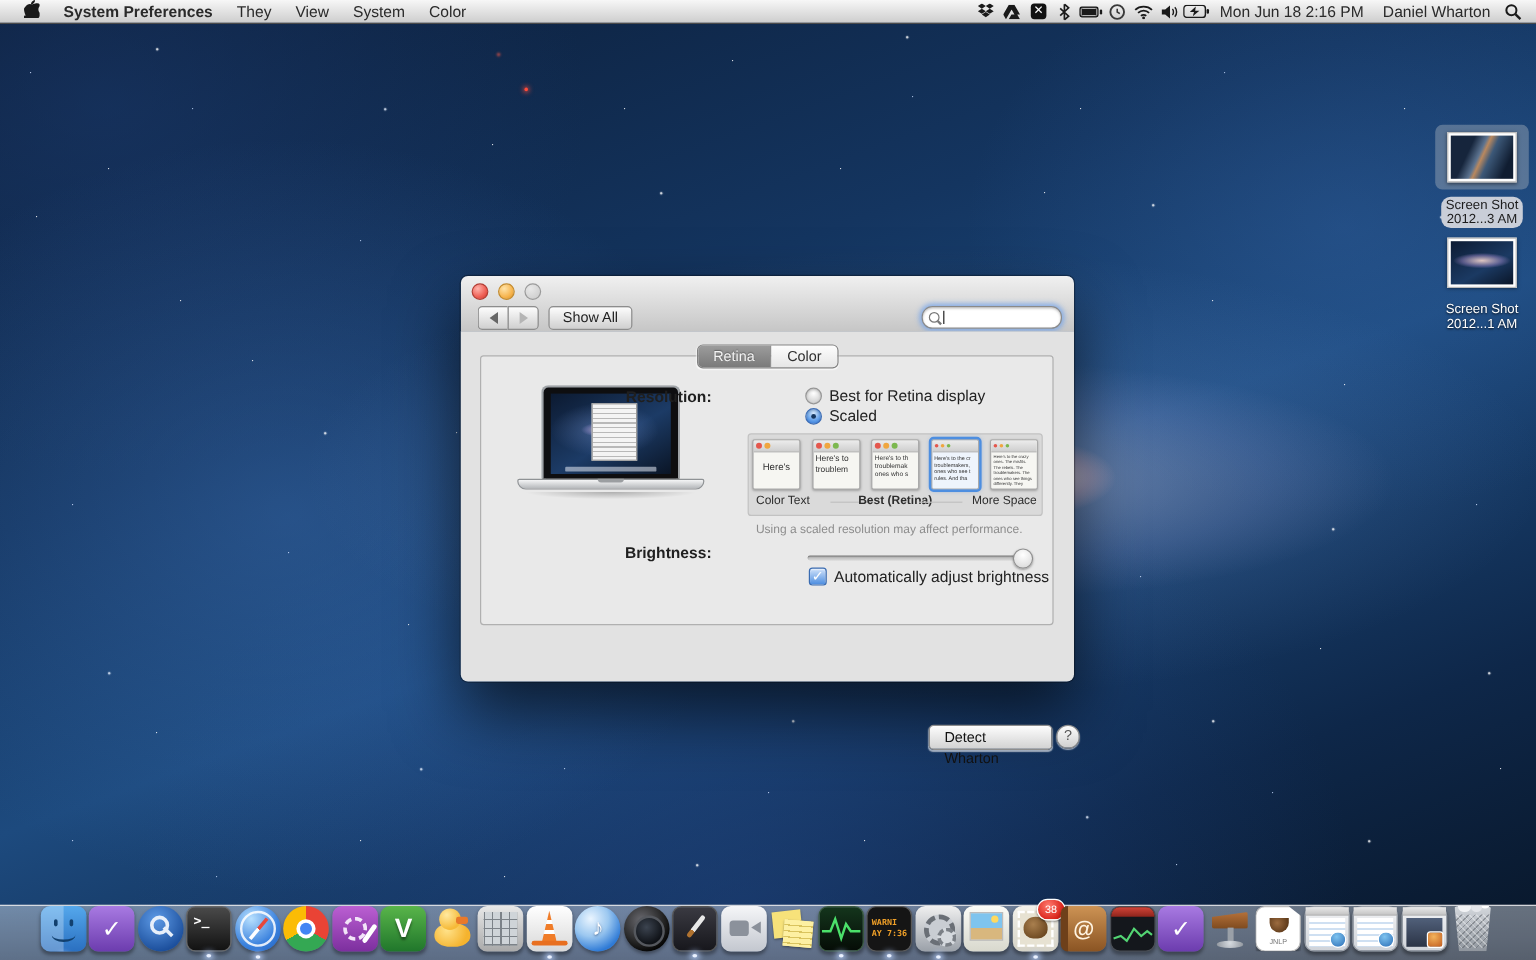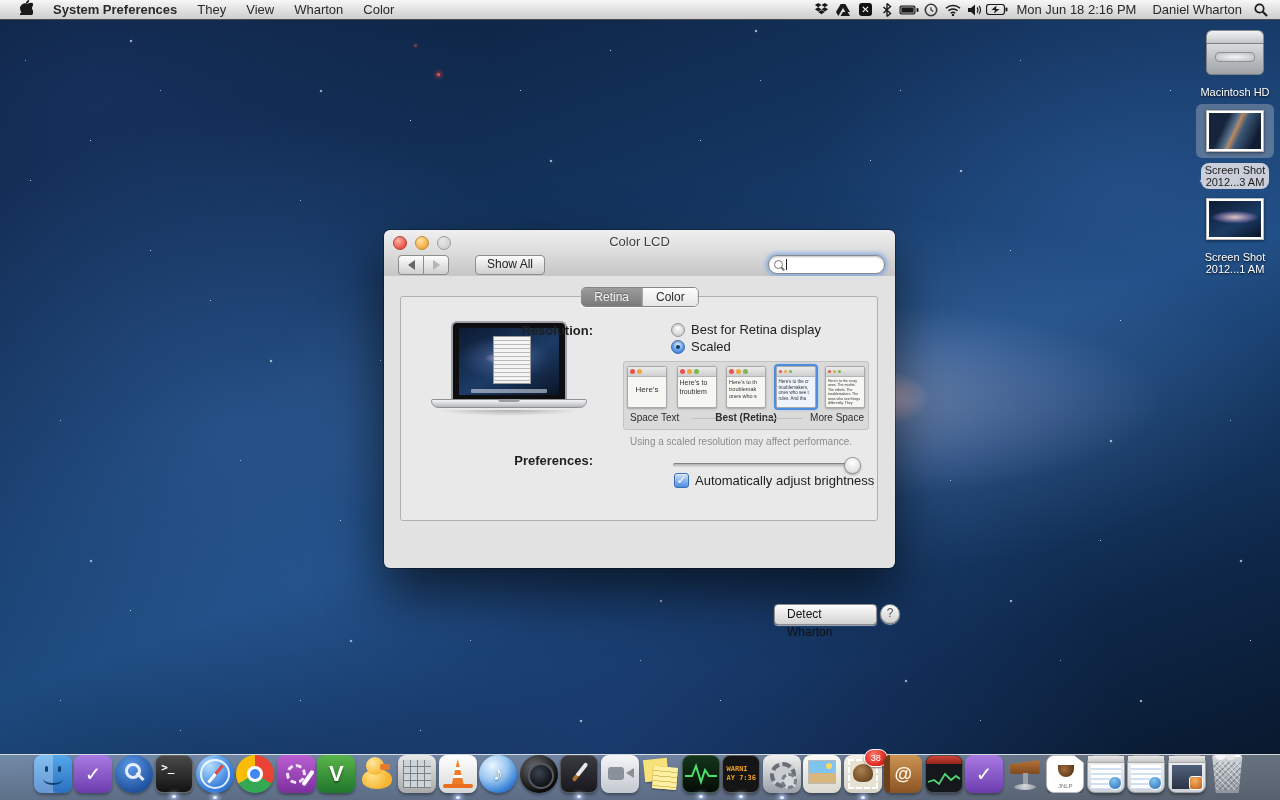--- a/index.html
+++ b/index.html
@@ -65,21 +65,21 @@
   .l-close{background:radial-gradient(circle at 35% 30%,#ffb3ab,#ee5f55 60%,#c6382e);border:1px solid #b23c33;}
   .l-min{background:radial-gradient(circle at 35% 30%,#ffe3a8,#f6b44e 60%,#d98f23);border:1px solid #c28b2f;}
   .l-zoom{background:radial-gradient(circle at 35% 30%,#e8e8e8,#c9c9c9);border:1px solid #9a9a9a;}
   .navbtns{position:absolute;left:14px;top:25px;display:flex;}
   .navbtn{width:24px;height:18px;background:linear-gradient(#fdfdfd,#cfcfcf);border:1px solid #8d8d8d;display:flex;align-items:center;justify-content:center;}
   .navbtn.back{border-radius:4px 0 0 4px;border-right:none;}
   .navbtn.fwd{border-radius:0 4px 4px 0;}
   .tri-l{width:0;height:0;border-top:5px solid transparent;border-bottom:5px solid transparent;border-right:7px solid #666;}
   .tri-r{width:0;height:0;border-top:5px solid transparent;border-bottom:5px solid transparent;border-left:7px solid #b5b5b5;}
   .showall{position:absolute;left:73px;top:25px;height:18px;padding:0 11px;border-radius:4px;border:1px solid #8d8d8d;
-    background:linear-gradient(#fdfdfd,#cfcfcf);font-size:12px;line-height:17px;color:#222;margin-left:18px;}
+    background:linear-gradient(#fdfdfd,#cfcfcf);font-size:12px;line-height:17px;color:#222;}
   .search{position:absolute;right:10px;top:25px;width:110px;height:17px;border-radius:9px;background:#fff;
     border:1px solid #8a8a8a;box-shadow:0 0 4px 2px rgba(110,160,235,.75), inset 0 1px 2px rgba(0,0,0,.25);display:flex;align-items:center;padding-left:5px;}
   .mag{width:7px;height:7px;border:1.5px solid #777;border-radius:50%;position:relative;flex:0 0 auto;}
   .mag::after{content:"";position:absolute;left:6px;top:7px;width:4px;height:1.5px;background:#777;transform:rotate(45deg);}
   .caret{width:1px;height:11px;background:#222;margin-left:3px;}
   .wcontent{position:absolute;left:0;top:46px;right:0;bottom:0;background:#e2e2e2;border-radius:0 0 6px 6px;}
   .tabs{position:absolute;top:11px;left:50%;transform:translateX(-50%);display:flex;border:1px solid #838383;border-radius:5px;overflow:hidden;z-index:3;box-shadow:0 1px 1px rgba(255,255,255,.7);}
   .tab{padding:2px 13px;font-size:12px;background:linear-gradient(#fdfdfd,#e6e6e6);color:#2e2e2e;}
   .tab.sel{background:linear-gradient(#9c9c9c,#7a7a7a);color:#f4f4f4;text-shadow:0 -1px 1px rgba(0,0,0,.35);border-right:1px solid #838383;}
   .panebox{position:absolute;left:16px;right:17px;top:20px;height:223px;border:1px solid #b0b0b0;border-radius:3px;background:#e9e9e9;}
@@ -238,21 +238,21 @@
     <div class="left">
       <div class="mitem">
         <svg width="13" height="15" viewBox="0 0 13 15">
             <path fill="#1a1a1a" d="M9.2 0c.1 1-.3 1.9-.9 2.6-.6.7-1.6 1.2-2.5 1.1-.1-.9.4-1.9 1-2.5C7.4.5 8.4.1 9.2 0zM12 11c-.4 1-.6 1.4-1.2 2.3-.8 1.2-1.9 2.6-3.2 2.6-1.2 0-1.6-.8-3.2-.8-1.6 0-2 .8-3.2.8C.9 15.9-.2 14.6-1 13.4"></path>
             <path fill="#1a1a1a" d="M6.4 4.4c1 0 2-.6 3.1-.6 1.5 0 2.5.7 3.2 1.7-1.3.8-2.1 1.9-2.1 3.4 0 1.6 1 2.9 2.4 3.4-.3.9-.7 1.6-1.2 2.3-.8 1.1-1.6 2.2-2.8 2.2-1.1 0-1.5-.7-2.9-.7-1.4 0-1.8.7-2.9.7-1.2 0-2.1-1.2-2.9-2.3C-.9 12.4-1.4 10-1.4 8.3c0 .1 1.8-4 4.9-4 1 0 1.9.7 2.9.1z" transform="translate(1.4 -1)"></path>
           </svg>
       </div>
       <div class="mitem appname">System Preferences</div>
       <div class="mitem">They</div>
       <div class="mitem">View</div>
-      <div class="mitem">Wharton</div>
+      <div class="mitem">System</div>
       <div class="mitem">Color</div>
     </div>
     <div class="right">
       <div class="statusicon">
         <svg width="15" height="13" viewBox="0 0 15 13">
             <path fill="#1a1a1a" d="M4.2 0 7.5 2.1 4.2 4.2.9 2.1zM10.8 0 14.1 2.1 10.8 4.2 7.5 2.1zM.9 6.3 4.2 4.2 7.5 6.3 4.2 8.4zM10.8 4.2 14.1 6.3 10.8 8.4 7.5 6.3zM4.2 9.1 7.5 7 10.8 9.1 7.5 11.3z"></path>
           </svg>
       </div>
       <div class="statusicon">
         <svg width="14" height="12" viewBox="0 0 14 12">
@@ -303,26 +303,20 @@
       <div class="user">Daniel Wharton</div>
       <div class="statusicon">
         <svg width="14" height="14" viewBox="0 0 14 14">
             <circle cx="5.5" cy="5.5" r="4.2" fill="none" stroke="#1a1a1a" stroke-width="1.7"></circle>
             <path stroke="#1a1a1a" stroke-width="2" d="M8.8 8.8 L13 13"></path>
           </svg>
       </div>
     </div>
   </div>
 
-  <div class="dicon" style="left:1192px;top:24px;">
-    <div class="thumbwrap">
-      <div class="hd-top"></div><div class="hd-body"></div>
-    </div>
-    <div class="lbl">Macintosh HD</div>
-  </div>
   <div class="dicon sel" style="left:1192px;top:104px;">
     <div class="thumbwrap">
       <div class="shot">
           <div class="img1"></div>
         </div>
     </div>
     <div class="lbl">Screen Shot
 2012...3 AM</div>
   </div>
   <div class="dicon" style="left:1192px;top:192px;">
@@ -335,21 +329,20 @@
 2012...1 AM</div>
   </div>
 
   <div class="win">
     <div class="chrome">
       <div class="lights">
         <div class="light l-close"></div>
         <div class="light l-min"></div>
         <div class="light l-zoom"></div>
       </div>
-      <div class="wtitle">Color LCD</div>
       <div class="navbtns">
         <div class="navbtn back">
             <div class="tri-l"></div>
           </div>
         <div class="navbtn fwd">
             <div class="tri-r"></div>
           </div>
       </div>
       <div class="showall">Show All</div>
       <div class="search">
@@ -433,30 +426,30 @@
                 </div>
               <div class="ttxt">Here's to the crazy
 ones. The misfits.
 The rebels. The
 troublemakers. The
 ones who see things
 differently. They</div>
             </div>
           </div>
           <div class="thumblabels">
-            <span class="tl-left">Space Text</span>
+            <span class="tl-left">Color Text</span>
             <div class="tl-line a"></div>
             <span class="tl-center">Best (Retina)</span>
             <div class="tl-line b"></div>
             <span class="tl-right">More Space</span>
           </div>
         </div>
         <div class="scalenote">Using a scaled resolution may affect performance.</div>
 
-        <div class="rowlabel bri-label">Preferences:</div>
+        <div class="rowlabel bri-label">Brightness:</div>
         <div class="slider">
           <div class="track"></div>
           <div class="knob"></div>
         </div>
         <div class="checkrow">
           <div class="checkbox">✓</div>
           <span>Automatically adjust brightness</span>
         </div>
 
         <div class="footer-btn">Detect Wharton</div>

